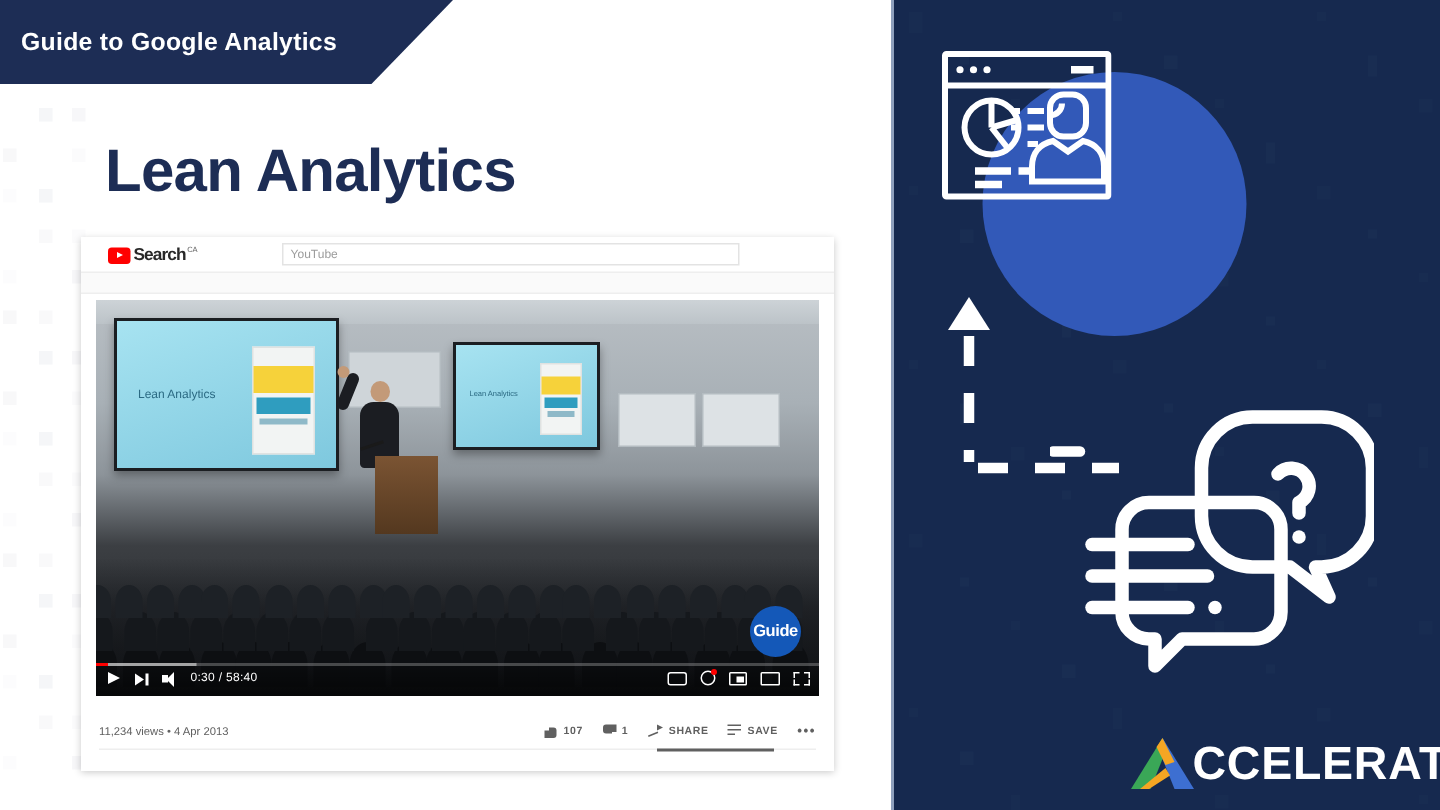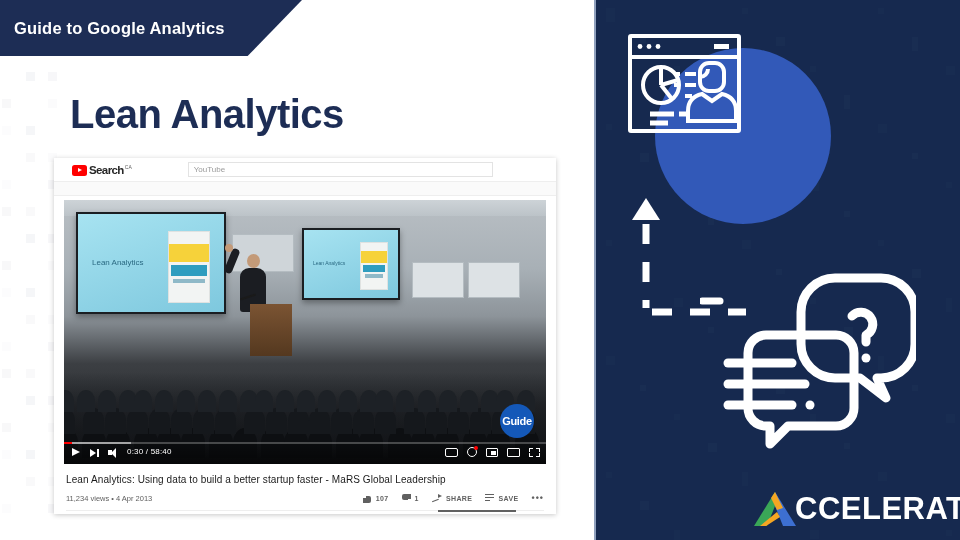--- a/index.html
+++ b/index.html
@@ -466,21 +466,20 @@
             <span></span>
               <span></span>
               <span></span>
               <span></span>
           </span>
         </div>
       </div>
     </div>
 
     <div id="yt-meta">
-      <div id="yt-video-title">Lean Analytics: Using data to build a better startup faster - MaRS Global Leadership</div>
       <div id="yt-meta-row">
         <span id="yt-stats">11,234 views • 4 Apr 2013</span>
         <div id="yt-actions">
           <span class="act">
             <span class="thumb-up"></span>
             <span>107</span>
           </span>
           <span class="act">
             <span class="thumb-down"></span>
             <span>1</span>

